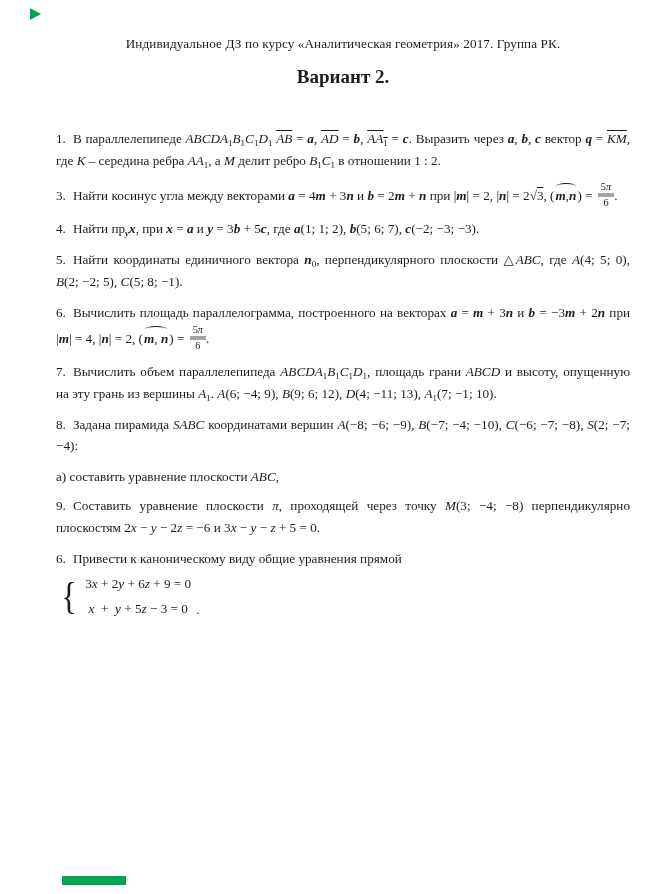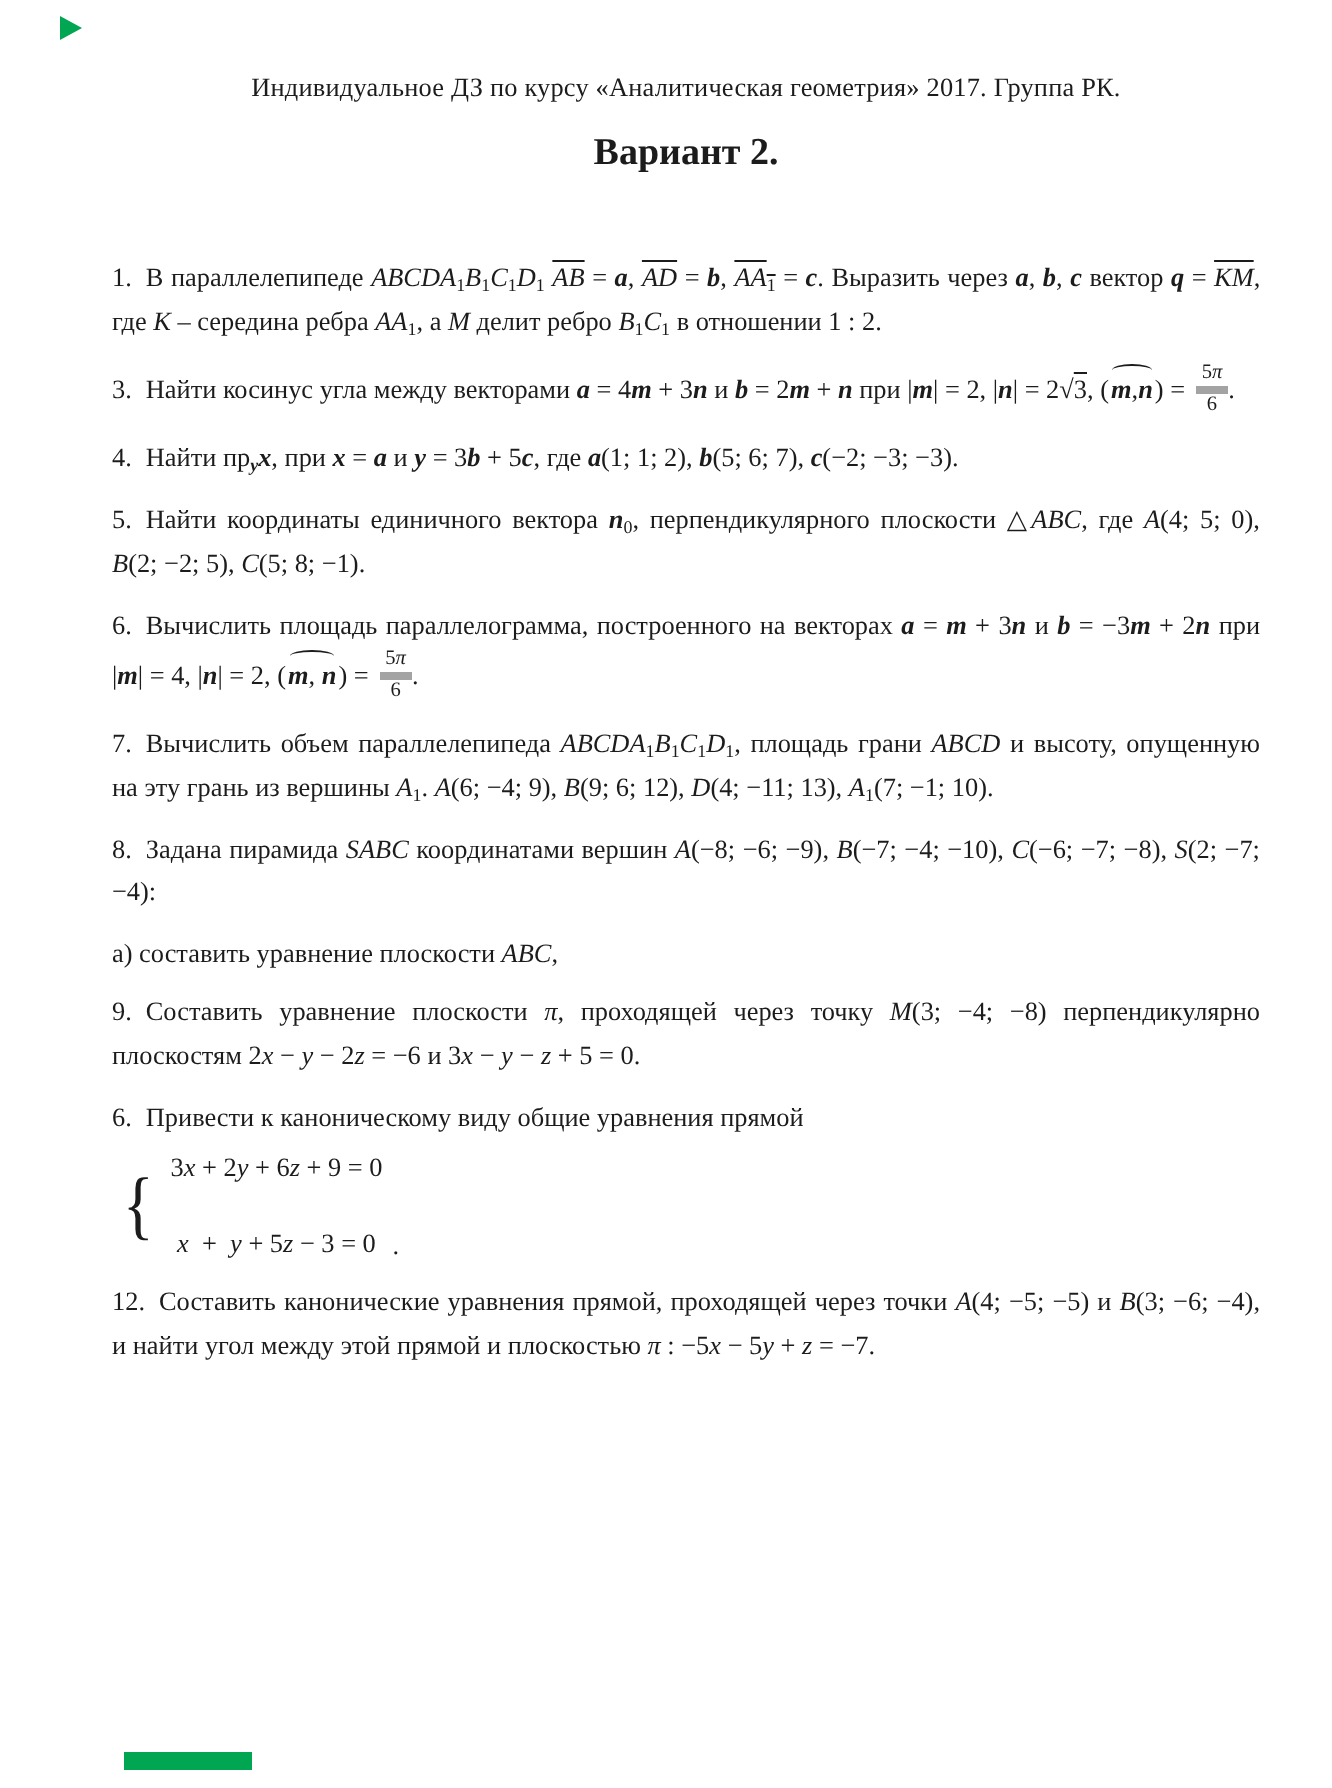--- a/index.html
+++ b/index.html
@@ -59,21 +59,21 @@
     font-size: 13.2px;
     margin: 0 0 9px 4px;
   }
   .brace {
     font-size: 38px;
     line-height: 1;
     margin-right: 7px;
     font-weight: 400;
     transform: scaleX(0.85);
   }
-  .sys-lines { display: flex; flex-direction: column; gap: 19px; line-height: 1.45; }
+  .sys-lines { display: flex; flex-direction: column; gap: 6px; line-height: 1.45; }
   .sys-period { align-self: flex-end; margin-left: 5px; }
   .marker-top {
     position: absolute; left: 30px; top: 8px;
     width: 0; height: 0;
     border-left: 11px solid var(--marker-green, #00a651);
     border-top: 6px solid transparent;
     border-bottom: 6px solid transparent;
   }
   .marker-bottom {
     position: absolute; left: 62px; bottom: 9px;
@@ -115,16 +115,15 @@
     <div class="system">
       <span class="brace">{</span>
       <span class="sys-lines">
         <span>3<i>x</i> + 2<i>y</i> + 6<i>z</i> + 9 = 0</span>
         <span>&nbsp;<i>x</i> &nbsp;+ &nbsp;<i>y</i> + 5<i>z</i> − 3 = 0</span>
       </span>
       <span class="sys-period">.</span>
     </div>
 
 
-    <p class="problem"><span class="pnum">12.</span><span>Составить канонические уравнения прямой, проходящей через точки <i>A</i>(4; −5; −5) и <i>B</i>(3; −6; −4), и найти угол между этой прямой и плоскостью <i>π</i> : −5<i>x</i> − 5<i>y</i> + <i>z</i> = −7.</span></p>
 
   </div>
 </div>
 
 </body></html>

